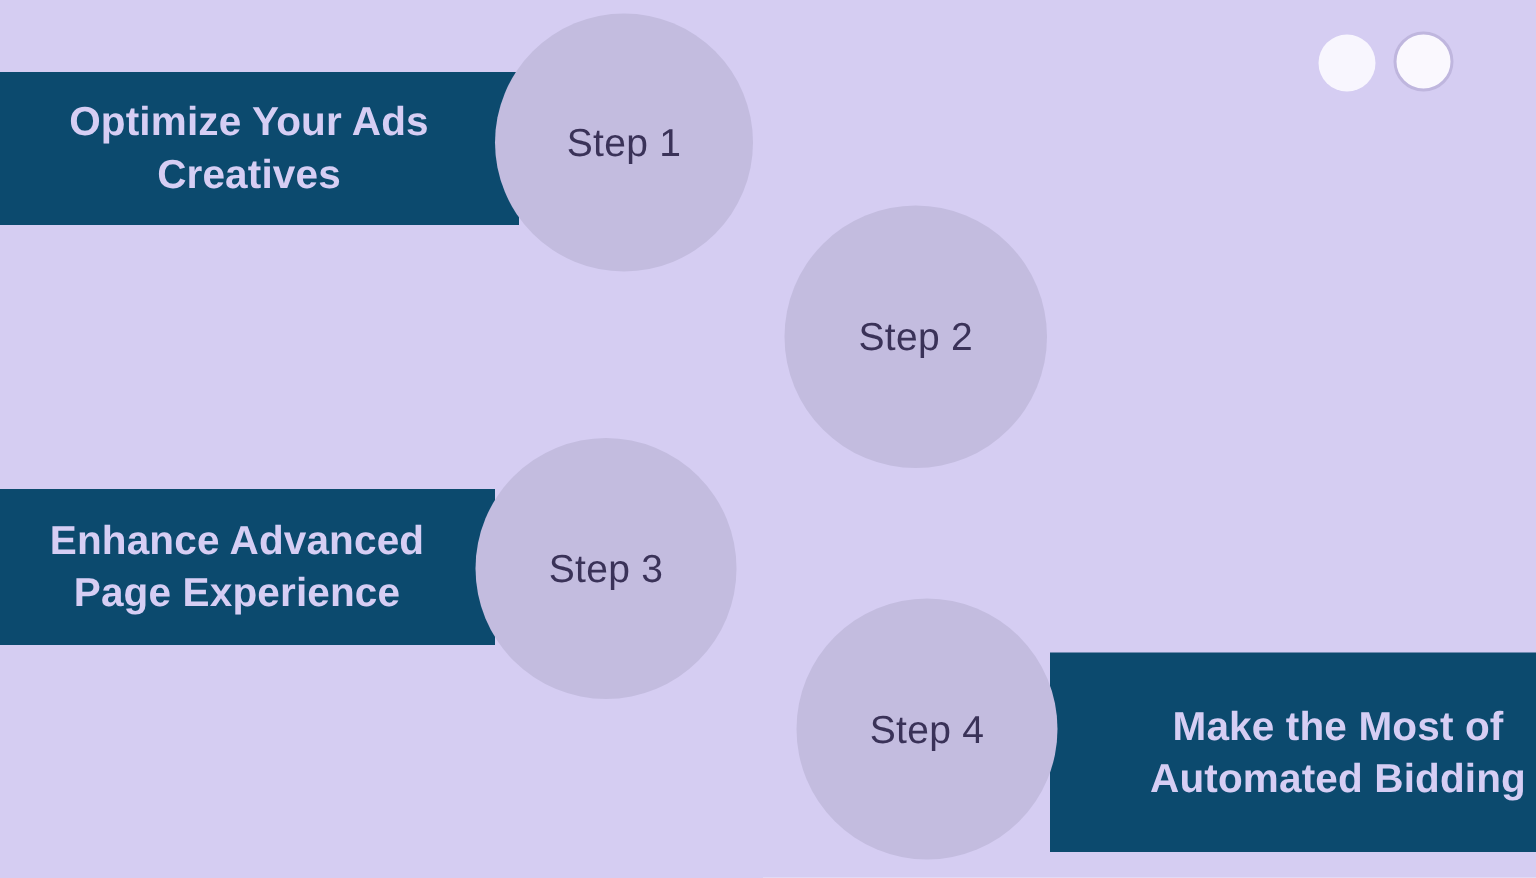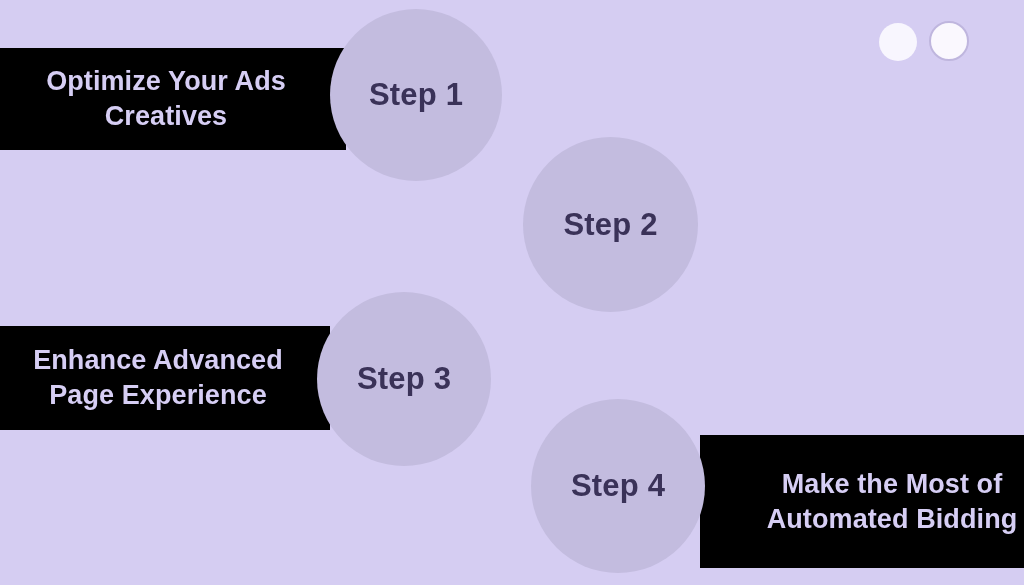--- a/index.html
+++ b/index.html
@@ -38,21 +38,21 @@
     top: 21px;
     width: 40px;
     height: 40px;
     background: #FAF8FE;
     border: 2px solid #BFB6DE;
   }
 
   
   .bar {
     position: absolute;
-    background: #000000;
+    background: #0c4a6e;
     display: flex;
     align-items: center;
     box-sizing: border-box;
     z-index: 1;
     padding-left: 24px;
   }
   .bar-label {
     width: 100%;
     color: #D6CEF4;
     font-size: 27px;
@@ -76,22 +76,22 @@
     position: absolute;
     border-radius: 50%;
     background: #C3BCDF;
     display: flex;
     align-items: center;
     justify-content: center;
     z-index: 2;
   }
   .circle-label {
     color: #3A3258;
-    font-size: 31px;
-    font-weight: 700;
+    font-size: 26px;
+    font-weight: 400;
     letter-spacing: 0.2px;
   }
   .circle-1 { left: 330px; top: 9px;   width: 172px; height: 172px; }
   .circle-2 { left: 523px; top: 137px; width: 175px; height: 175px; }
   .circle-3 { left: 317px; top: 292px; width: 174px; height: 174px; }
   .circle-4 { left: 531px; top: 399px; width: 174px; height: 174px; }
 </style>
 </head>
 <body>
 

